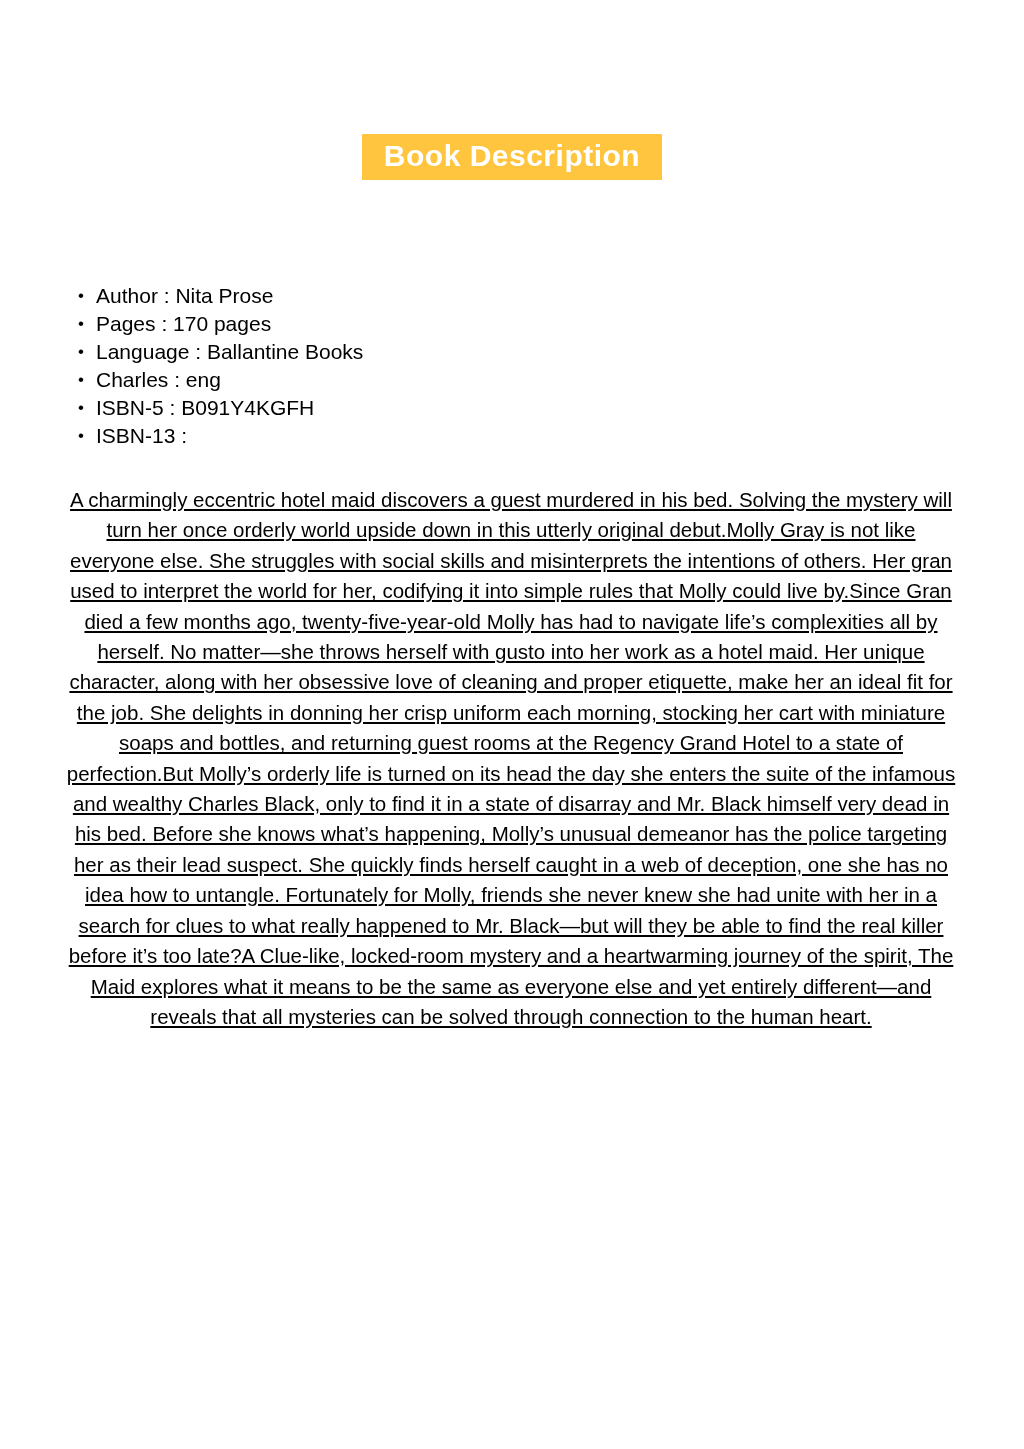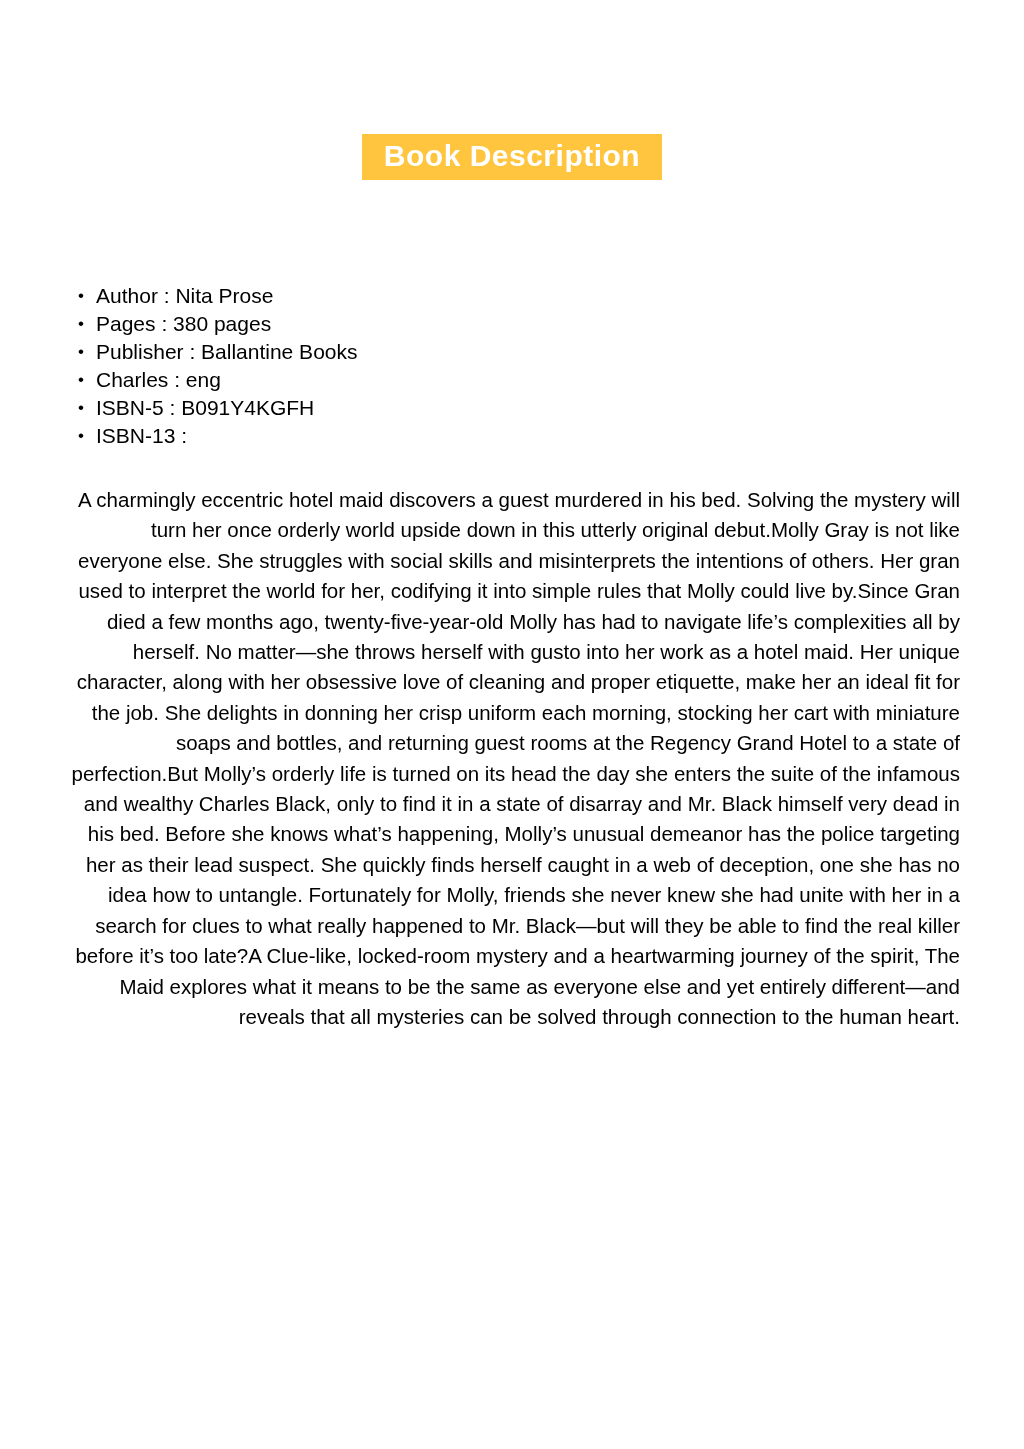--- a/index.html
+++ b/index.html
@@ -71,37 +71,38 @@
   }
 
   
   .description {
     position: absolute;
     left: 62px;
     top: 485px;
     width: 898px;
     font-size: 20.5px;
     line-height: 30.4px;
-    text-align: right;
+    text-align: center;
     color: #000000;
+    text-decoration: underline;
   }
 </style>
 </head>
 <body>
 
 <div class="page">
 
   <div class="title-wrap">
     <span class="title-highlight">Book Description</span>
   </div>
 
   <ul class="meta-list">
     <li>Author : Nita Prose</li>
-    <li>Pages : 380 pages</li>
-    <li>Publisher : Ballantine Books</li>
+    <li>Pages : 170 pages</li>
+    <li>Language : Ballantine Books</li>
     <li>Charles : eng</li>
     <li>ISBN-5 : B091Y4KGFH</li>
     <li>ISBN-13 :</li>
   </ul>
 
   <div class="description">A charmingly eccentric hotel maid discovers a guest murdered in his bed. Solving the mystery will turn her once orderly world upside down in this utterly original debut.Molly Gray is not like everyone else. She struggles with social skills and misinterprets the intentions of others. Her gran used to interpret the world for her, codifying it into simple rules that Molly could live by.Since Gran died a few months ago, twenty-five-year-old Molly has had to navigate life’s complexities all by herself. No matter—she throws herself with gusto into her work as a hotel maid. Her unique character, along with her obsessive love of cleaning and proper etiquette, make her an ideal fit for the job. She delights in donning her crisp uniform each morning, stocking her cart with miniature soaps and bottles, and returning guest rooms at the Regency Grand Hotel to a state of perfection.But Molly’s orderly life is turned on its head the day she enters the suite of the infamous and wealthy Charles Black, only to find it in a state of disarray and Mr. Black himself very dead in his bed. Before she knows what’s happening, Molly’s unusual demeanor has the police targeting her as their lead suspect. She quickly finds herself caught in a web of deception, one she has no idea how to untangle. Fortunately for Molly, friends she never knew she had unite with her in a search for clues to what really happened to Mr. Black—but will they be able to find the real killer before it’s too late?A Clue-like, locked-room mystery and a heartwarming journey of the spirit, The Maid explores what it means to be the same as everyone else and yet entirely different—and reveals that all mysteries can be solved through connection to the human heart.</div>
 
 </div>
 
 </body></html>

